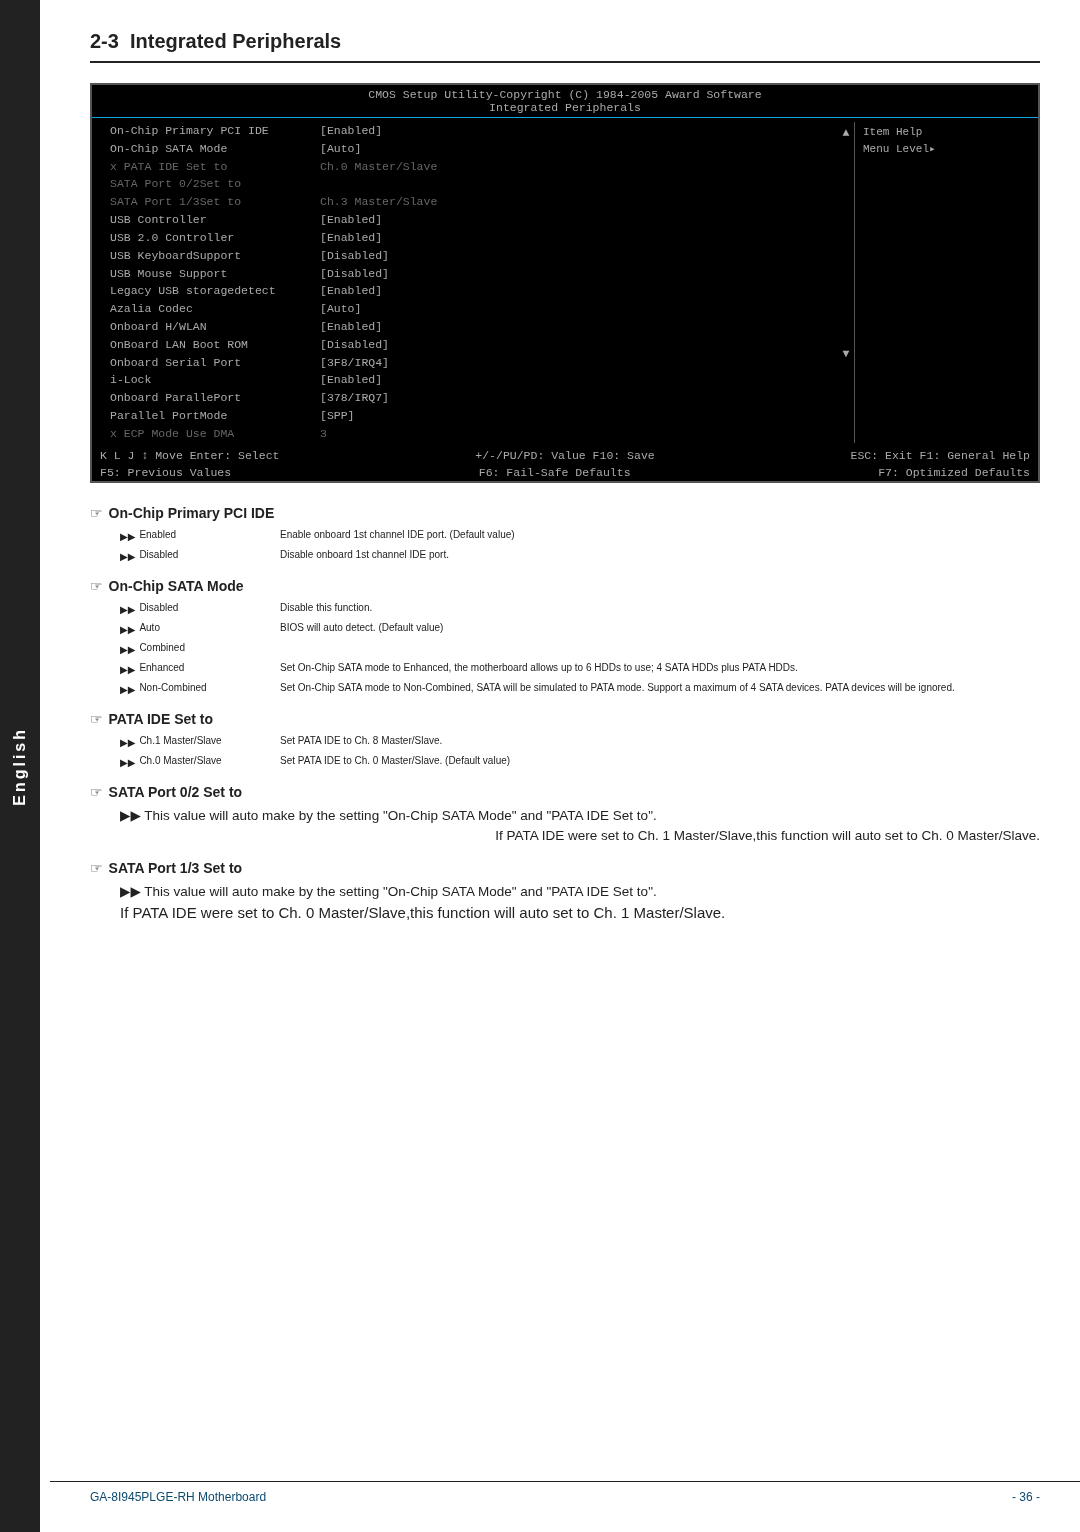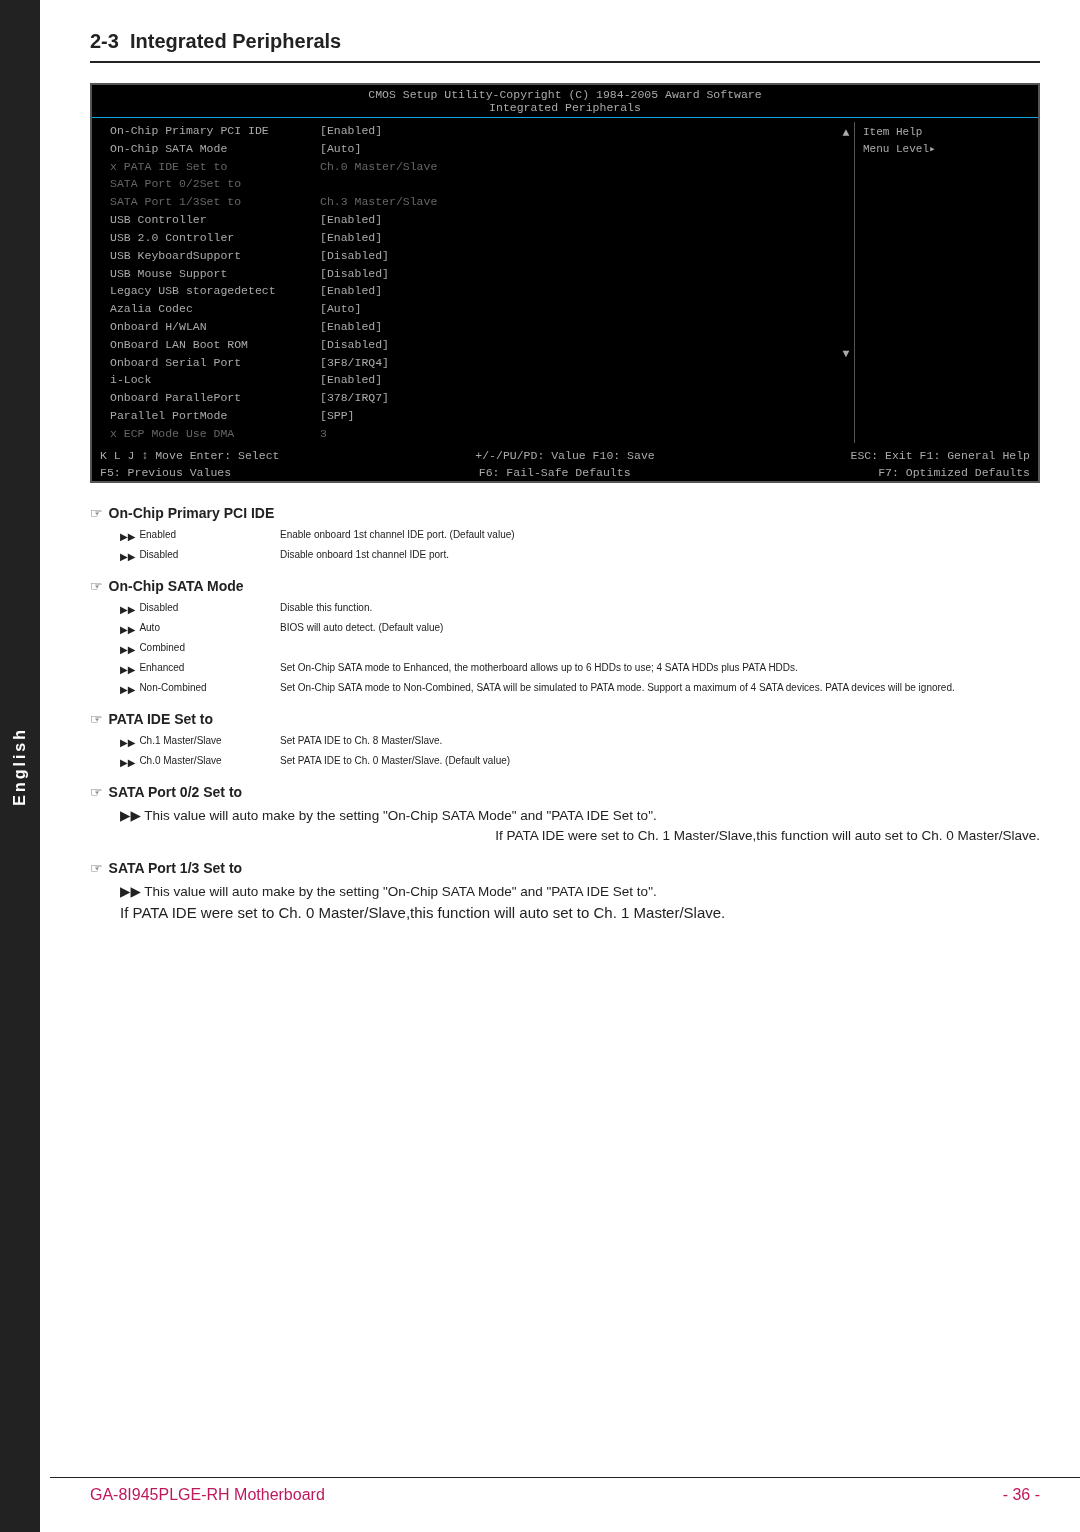--- a/index.html
+++ b/index.html
@@ -141,22 +141,22 @@
     
     .page-footer {
       position: absolute;
       bottom: 20px;
       left: 50px;
       right: 0;
       display: flex;
       justify-content: space-between;
       padding: 8px 40px;
       border-top: 1px solid #222;
-      font-size: 16px;
-      color: #be185d;
+      font-size: 12px;
+      color: #0c4a6e;
     }
 
     
     .bios-scroll-col {
       width: 16px;
       display: flex;
       flex-direction: column;
       align-items: center;
       padding-top: 4px;
       color: #aaa;

